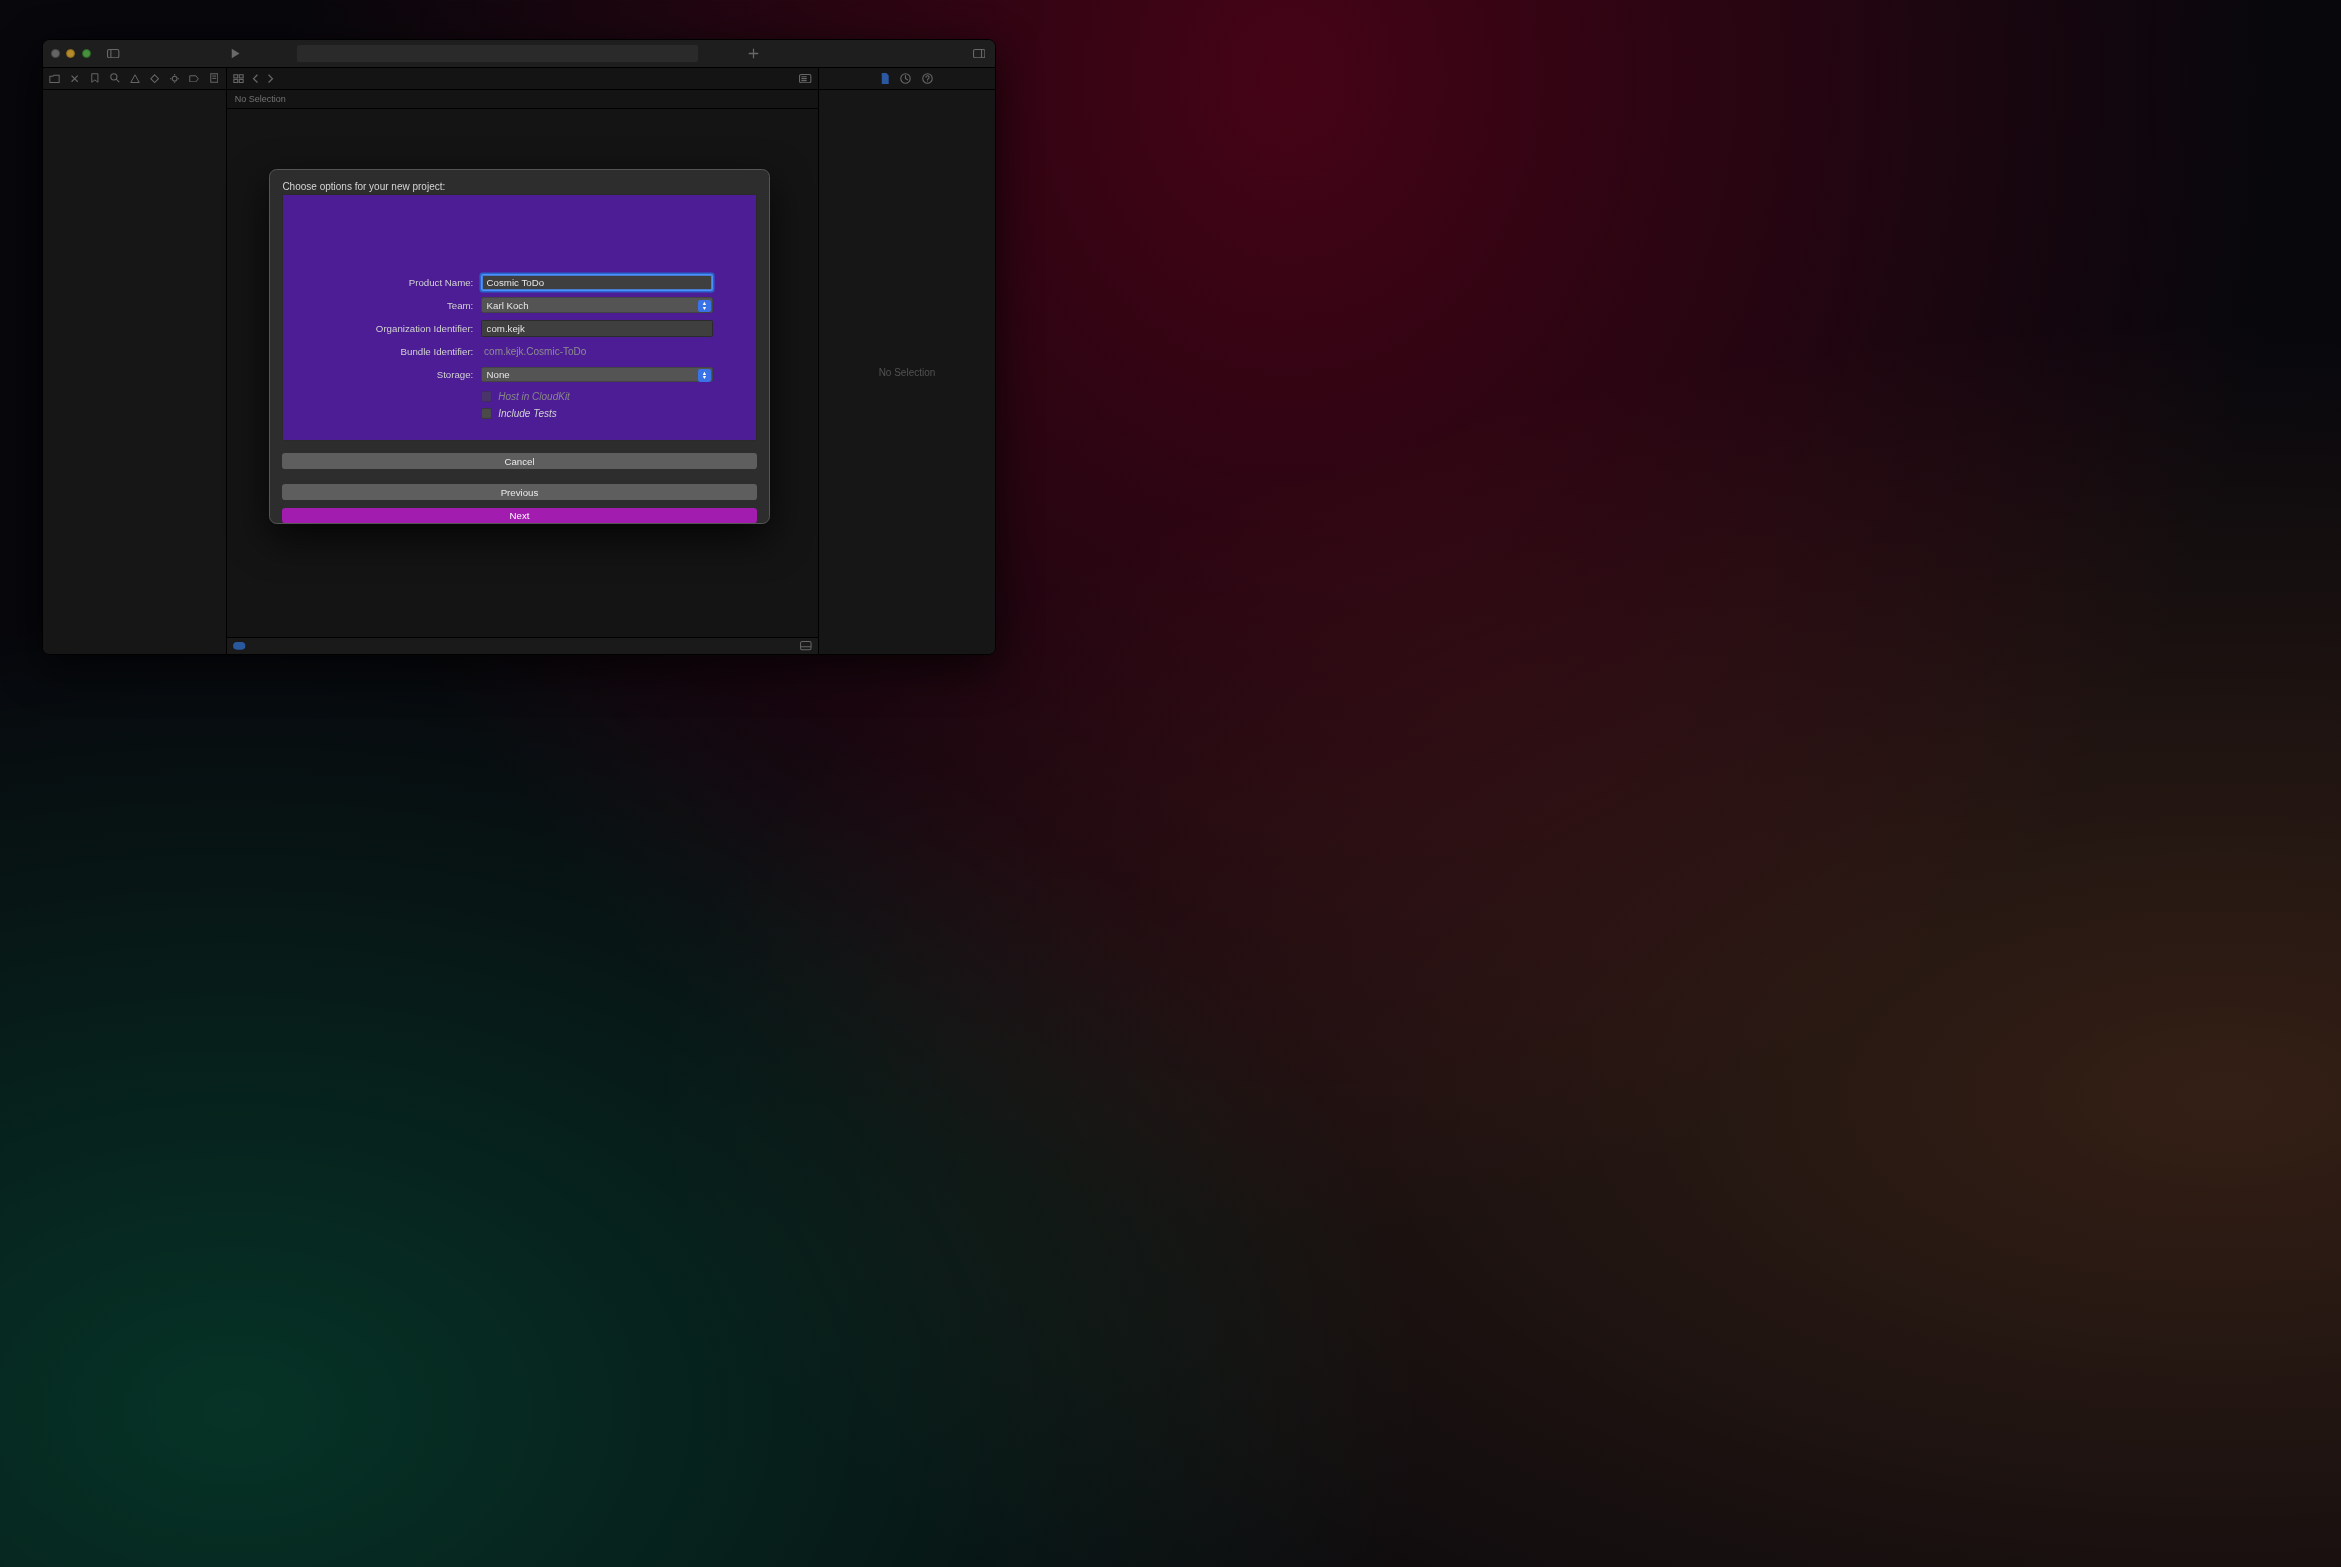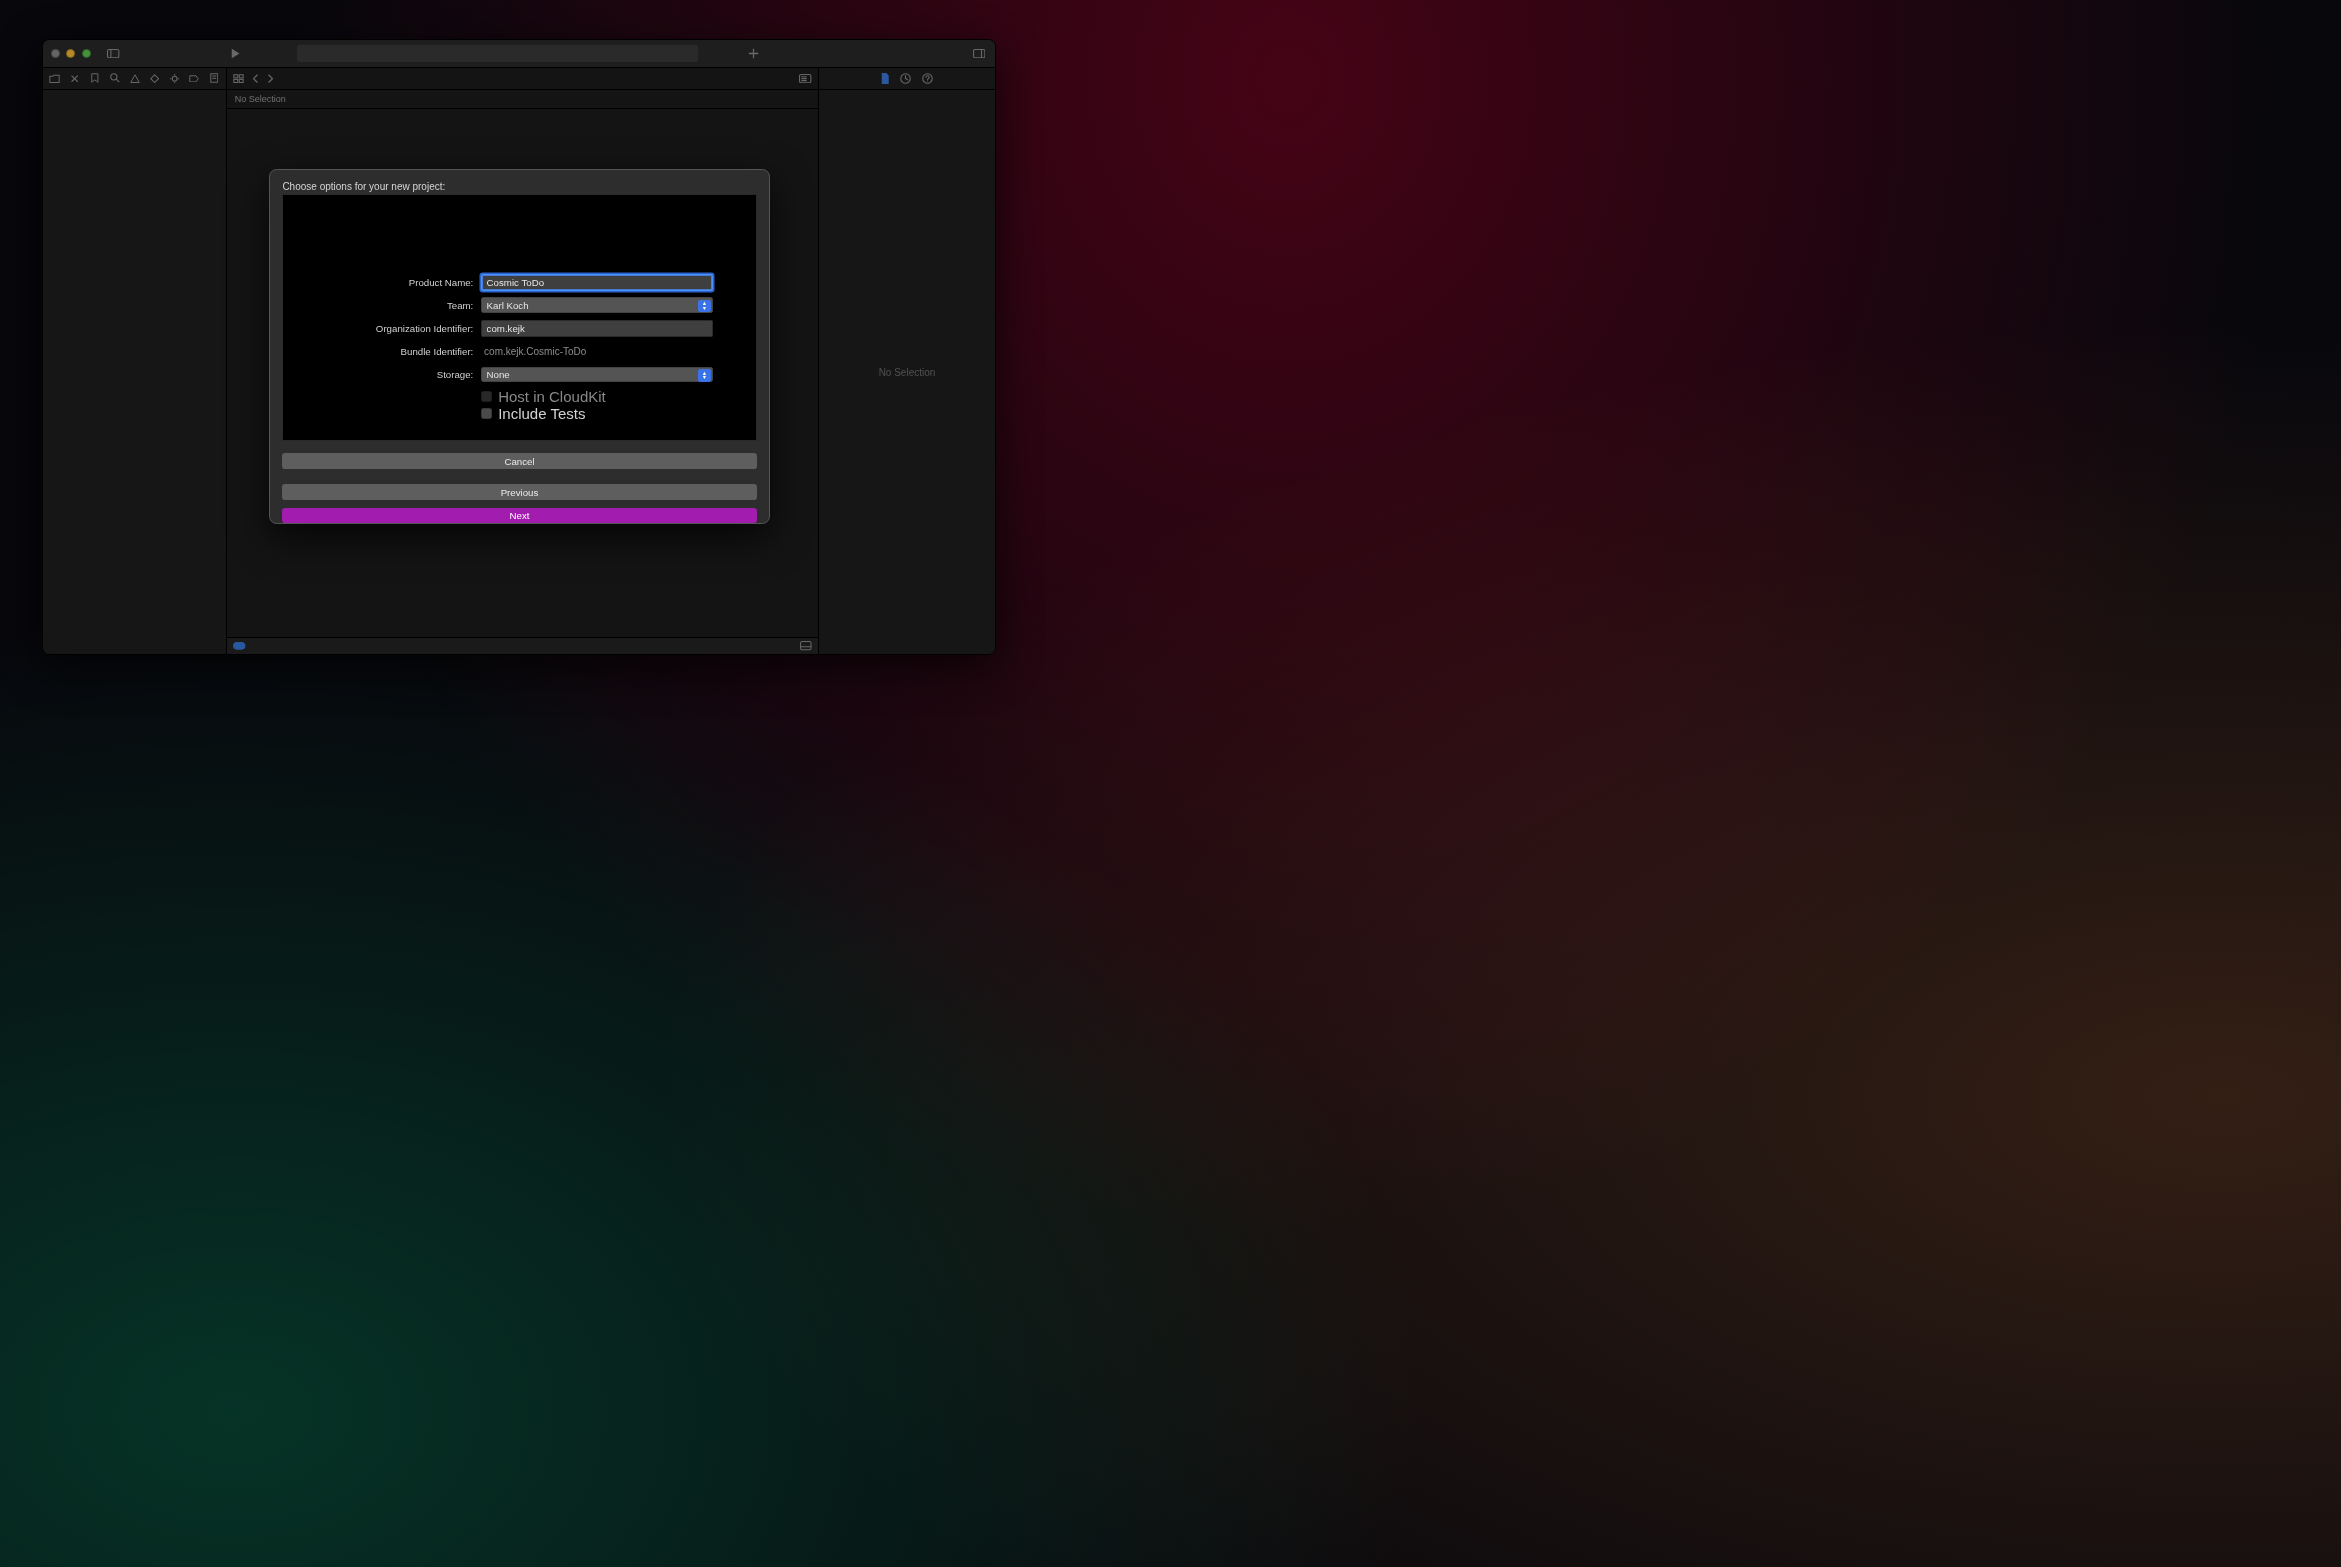--- a/index.html
+++ b/index.html
@@ -171,21 +171,21 @@
     border-radius: 7.7px;
     box-shadow: 0 14px 39px rgba(0,0,0,0.75);
     display:flex;
     flex-direction:column;
     padding: 11px 12.4px;
     color:#d5d5d5;
   }
   .sheet-title { font-size: 10px; margin-bottom: 2px; }
   .sheet-body {
     flex:1;
-    background:#000000;
+    background:#4c1d95;
     border:0.8px solid #2a2a2a;
     border-radius:1.5px;
     padding: 77px 14px 14px 14px;
     display:block;
   }
   .form { width: 387px; margin: 0 auto; }
   .row { display:flex; align-items:center; height: 20px; margin-bottom: 3.1px; }
   .lab { width: 155px; text-align:right; padding-right: 7.7px; font-size: 9.7px; color:#d2d2d2; }
   .ctrl { flex:1; }
   .txtfield {
@@ -228,21 +228,21 @@
   .readonly { color:#8e8e8e; font-size:10px; padding-left:3.1px; }
   .cb-row { display:flex; align-items:center; gap:6.2px; height:15.5px; margin-bottom:1.5px; }
   .cb {
     width:11px; height:11px;
     background:#4a4a4a;
     border:0.8px solid #383838;
     border-radius:2.3px;
     display:inline-block;
   }
   .cb.disabled { opacity:0.55; }
-  .cb-label { font-size:15px; color:#d2d2d2; }
+  .cb-label { font-size:10px; color:#d2d2d2;font-style:italic; }
   .cb-label.disabled { color:#888; }
 
   .sheet-buttons {
     display:flex;
     gap:7.7px;
     padding-top:12.4px;
     flex-direction:column;
   }
   .btn {
     height: 15.5px;

